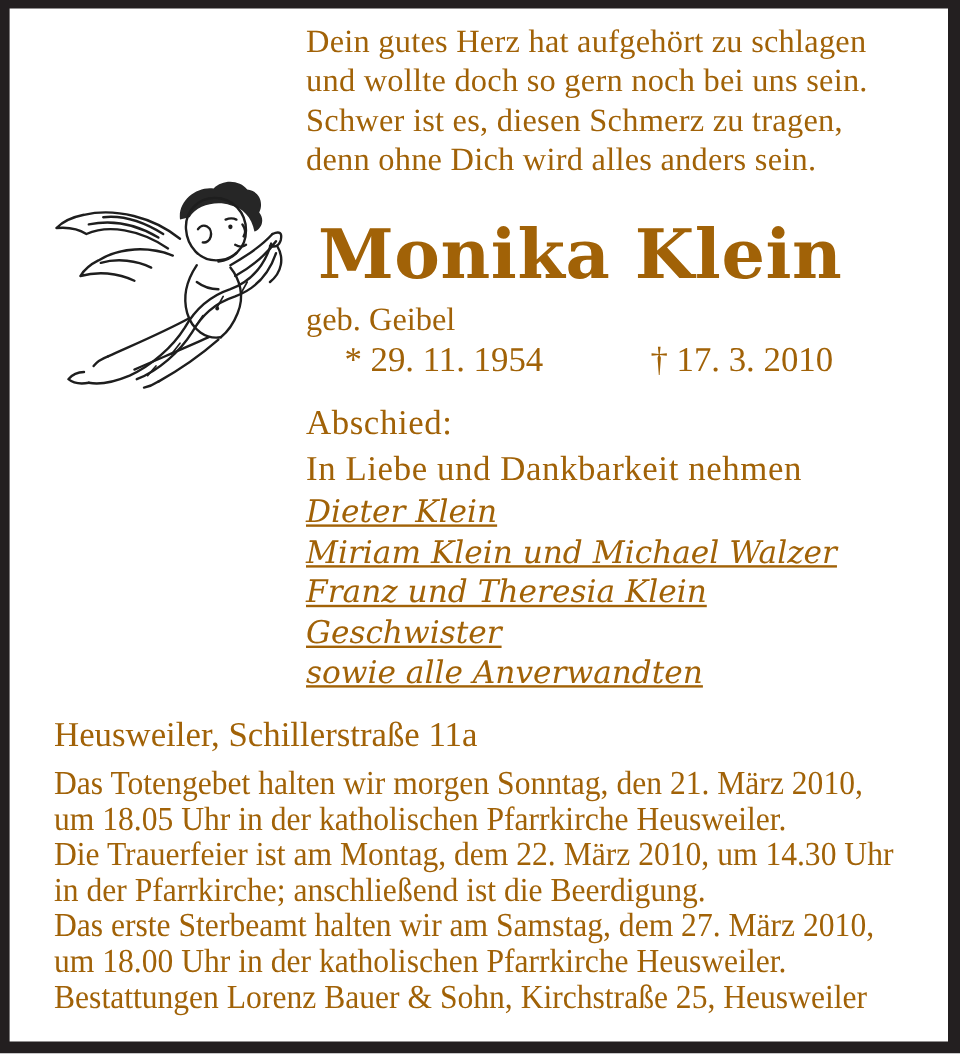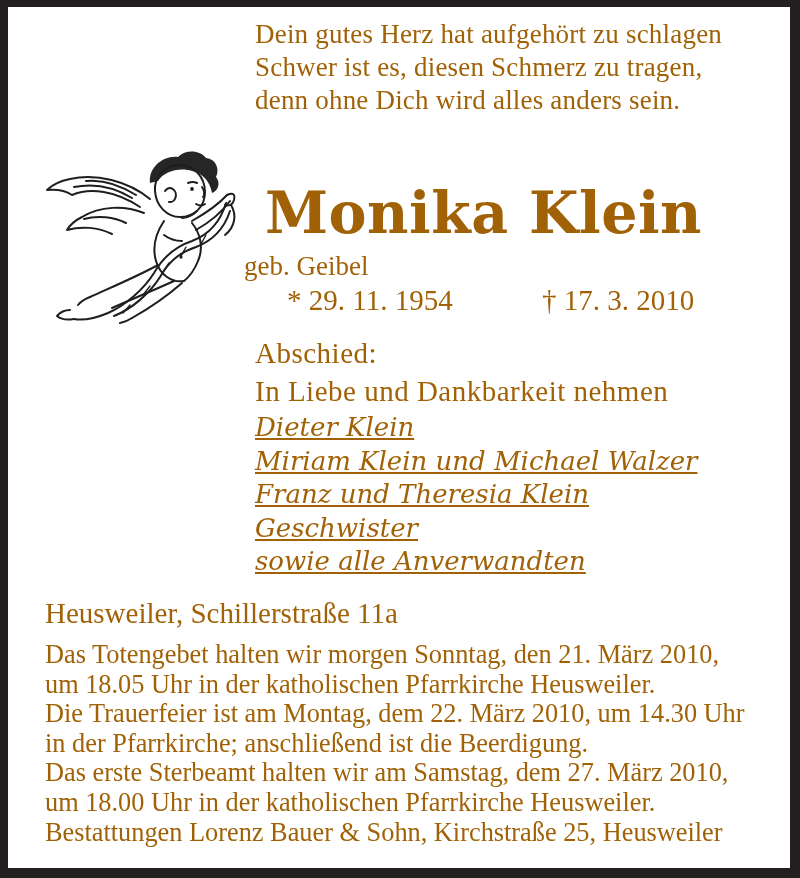--- a/index.html
+++ b/index.html
@@ -43,21 +43,21 @@
     margin: 12px;
     font-family: "DejaVu Serif", serif;
     font-weight: bold;
     font-size: 57px;
     line-height: 62px;
     letter-spacing: 0.5px;
     white-space: nowrap;
   }
   .maiden {
     position: absolute;
-    left: 236px;
+    left: 247px;
     top: 243px;
     font-size: 27px;
     line-height: 32px;
   }
   .dates {
     position: absolute;
     left: 247px;
     top: 276px;
     font-size: 29px;
     line-height: 34px;
@@ -172,20 +172,21 @@
 
     <path d="M182,98 l-5,9" stroke-width="1.4"></path>
     <path d="M162,110 l-5,9" stroke-width="1.4"></path>
     <path d="M145,126 l-6,9" stroke-width="1.4"></path>
     <path d="M126,149 l-7,9" stroke-width="1.4"></path>
     <path d="M106,168 l-7,8" stroke-width="1.4"></path>
   </svg>
 
   <div class="poem">
     <div>Dein gutes Herz hat aufgehört zu schlagen</div>
+    <div>und wollte doch so gern noch bei uns sein.</div>
     <div>Schwer ist es, diesen Schmerz zu tragen,</div>
     <div>denn ohne Dich wird alles anders sein.</div>
   </div>
 
   <h1 class="name">Monika Klein</h1>
 
   <div class="maiden">geb. Geibel</div>
 
   <div class="dates">
     <span class="birth">* 29. 11. 1954</span><span class="death">† 17. 3. 2010</span>

